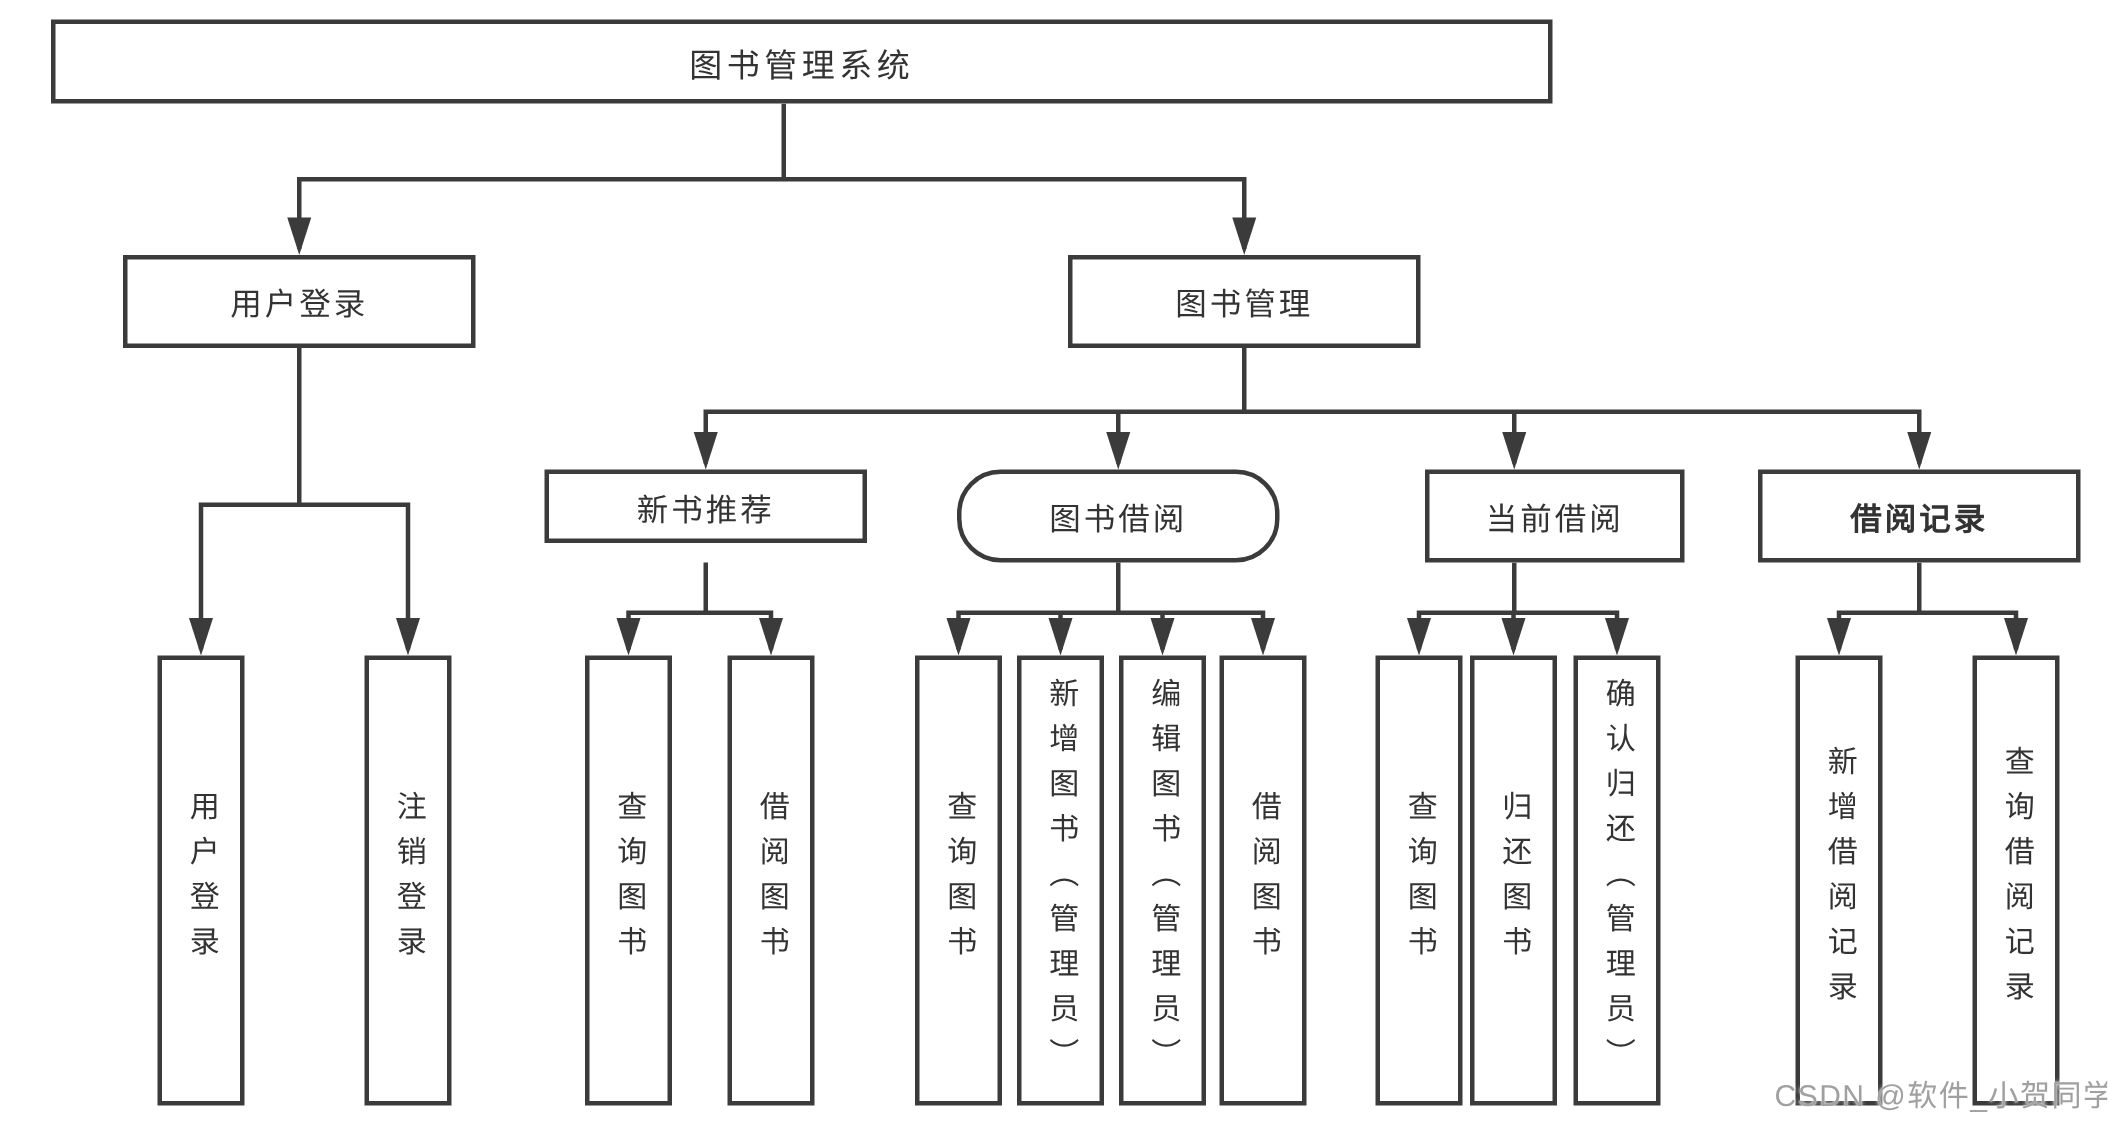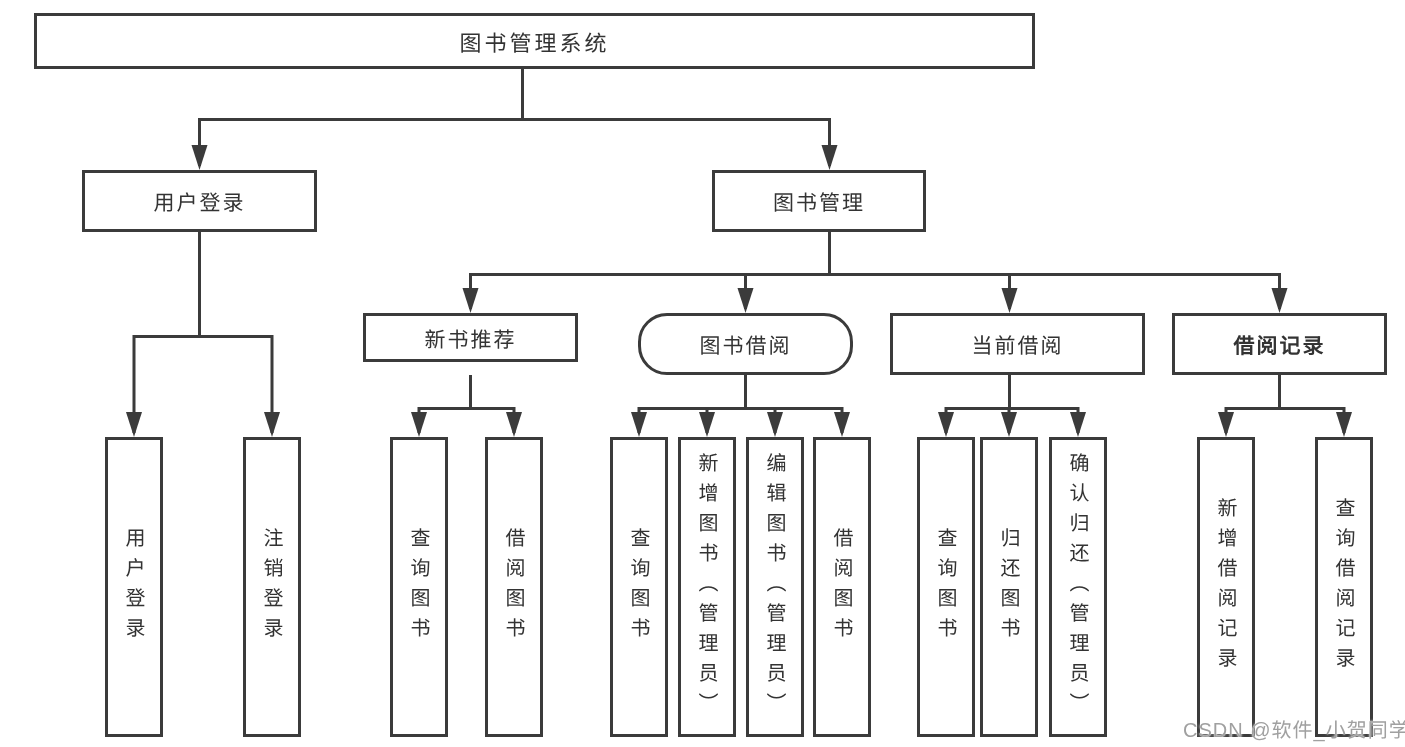--- a/index.html
+++ b/index.html
@@ -122,31 +122,31 @@
     </g>
   </svg>
 
   <div class="node hbox root" style="left:22px; top:13px; width:1001px; height:56px;margin-left:12px;">
     <span>图书管理系统</span>
   </div>
 
   <div class="node hbox" style="left:82px; top:170px; width:235px; height:62px;">
     <span>用户登录</span>
   </div>
-  <div class="node hbox" style="left:712px; top:170px; width:214px; height:62px;">
+  <div class="node hbox" style="left:712px; top:170px; width:235px; height:62px;">
     <span>图书管理</span>
   </div>
 
   <div class="node hbox" style="left:363px; top:313px; width:215px; height:49px;">
     <span>新书推荐</span>
   </div>
   <div class="node hbox" style="left:638px; top:313px; width:215px; height:62px;border-radius:29px;">
     <span>图书借阅</span>
   </div>
-  <div class="node hbox" style="left:890px; top:313px; width:255px; height:62px;">
+  <div class="node hbox" style="left:950px; top:313px; width:173px; height:62px;">
     <span>当前借阅</span>
   </div>
   <div class="node hbox" style="left:1172px; top:313px; width:215px; height:62px;font-weight:bold;">
     <span>借阅记录</span>
   </div>
 
   <div class="node vbox" style="left:105px;">
     <span>用户登录</span>
   </div>
   <div class="node vbox" style="left:243px;">

